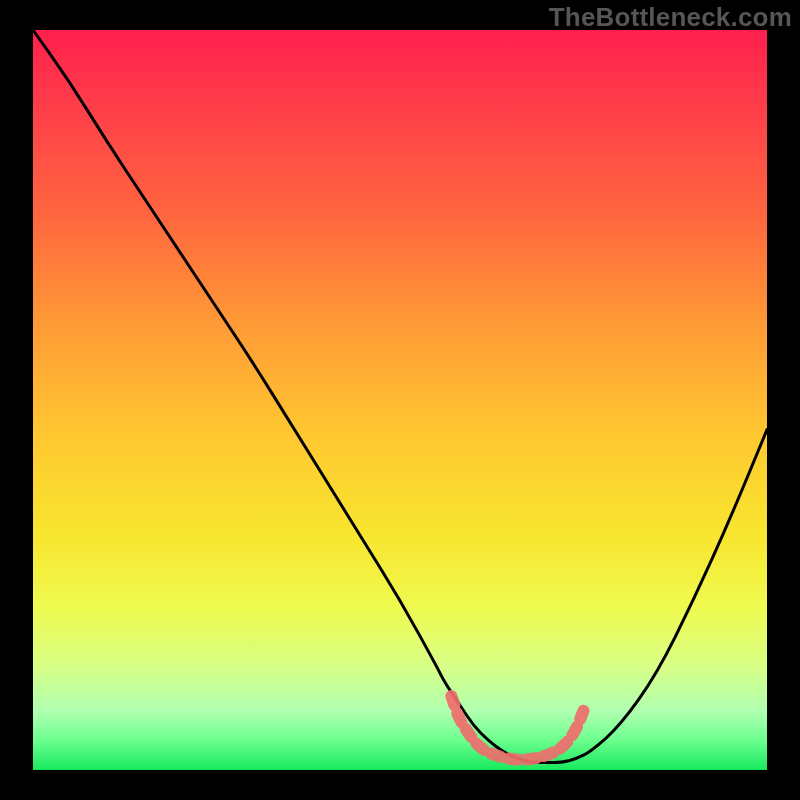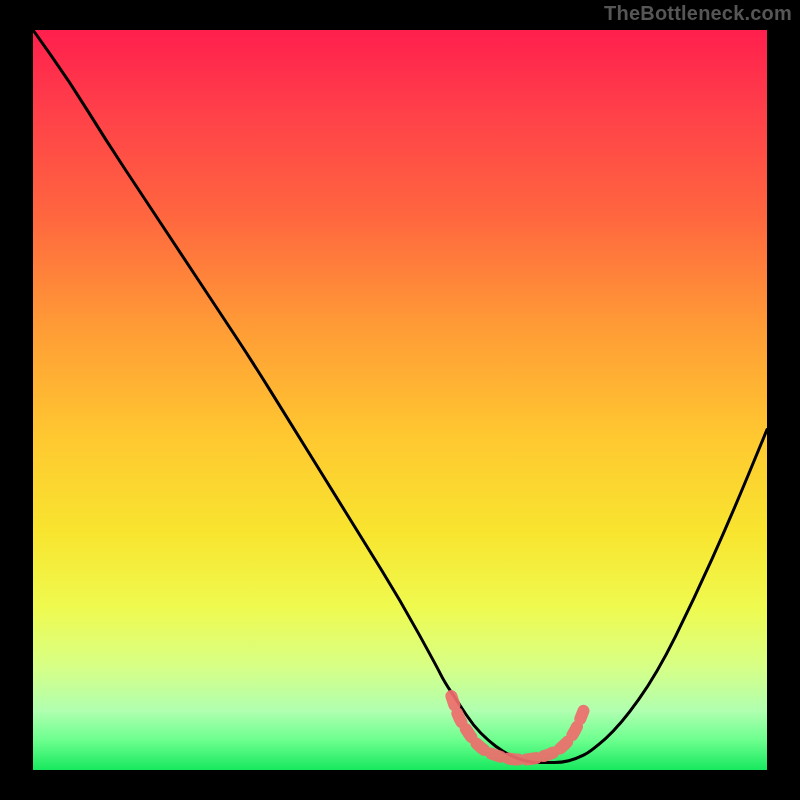--- a/index.html
+++ b/index.html
@@ -8,21 +8,21 @@
     position: relative;
     width: 800px;
     height: 800px;
     background: #000;
   }
   .watermark {
     position: absolute;
     top: 2px;
     right: 8px;
     font-family: Arial, Helvetica, sans-serif;
-    font-size: 20px;
+    font-size: 26px;
     font-weight: bold;
     color: #565656;
     letter-spacing: 0.2px;
   }
   .plot-area {
     position: absolute;
     left: 33px;
     top: 30px;
     width: 734px;
     height: 740px;

